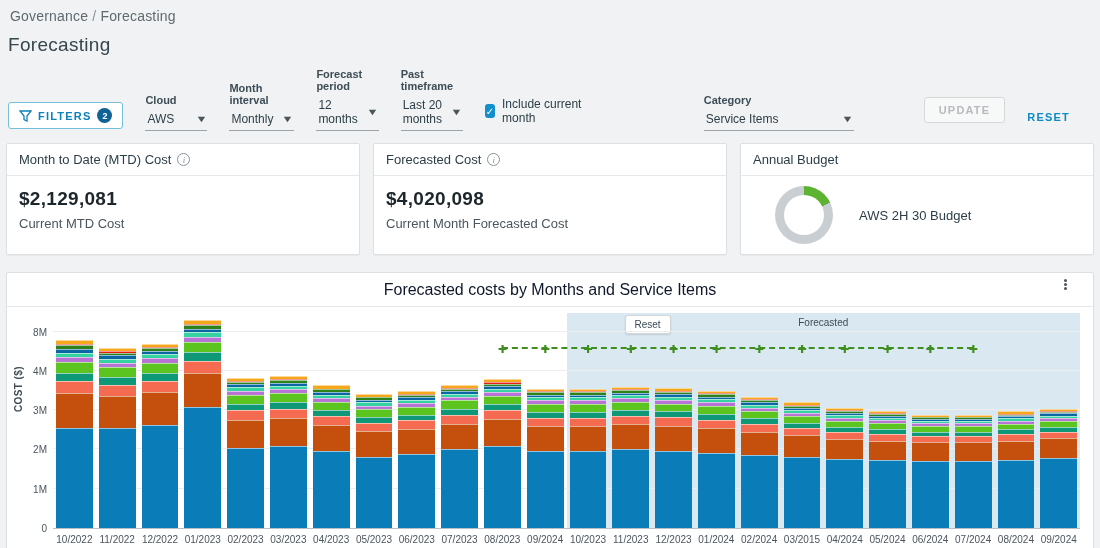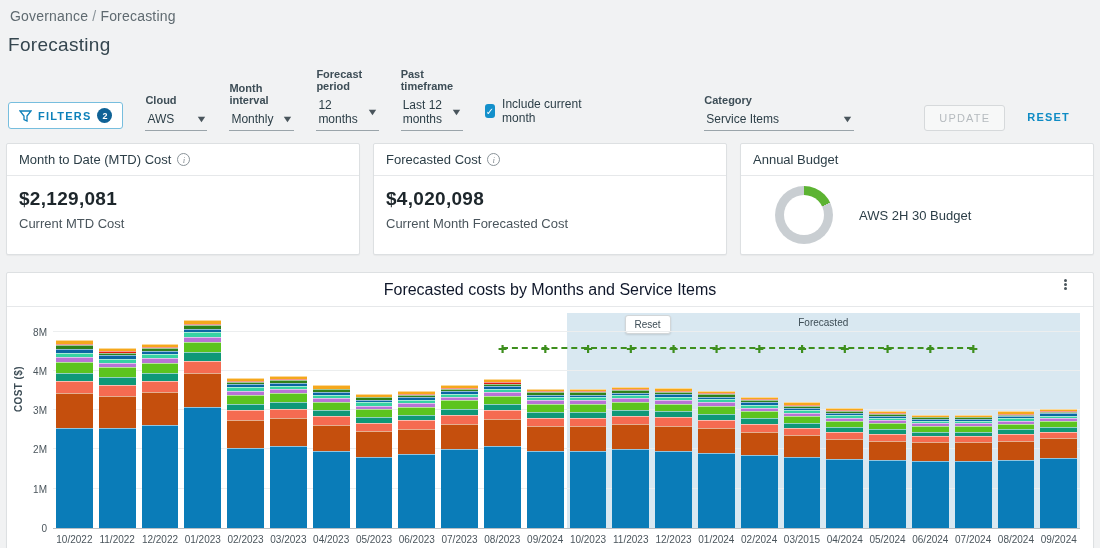--- a/index.html
+++ b/index.html
@@ -24,22 +24,22 @@
     font-size:9px; display:flex; align-items:center; justify-content:center; font-weight:bold; }
   .ctl { display:flex; flex-direction:column; gap:4px; }
   .ctl-label { font-size:11px; font-weight:bold; color:#3d4d56; }
   .ctl-select { display:flex; align-items:center; justify-content:space-between; gap:10px;
     border-bottom:1px solid #9aa4aa; padding:2px 2px 4px; min-width:62px; font-size:12px; color:#2c3e47; cursor:pointer; }
   .chev { font-size:9px; color:#4a555c; transform:scaleX(1.4); }
   .checkbox-group { display:flex; align-items:center; gap:7px; margin-bottom:6px; }
   .cbx { width:14px; height:14px; background:#1390cb; border-radius:3px; color:#fff; font-size:10px;
     display:flex; align-items:center; justify-content:center; cursor:pointer; }
   .cbx-label { font-size:12px; color:#2c3e47; }
-  .update-btn { border:1px solid #d6d9db; background:#f7f8f8; color:#b6bbbf; font-size:11px; font-weight:normal;
-    letter-spacing:1.2px; border-radius:3px; padding:6px 14px; margin-bottom:0; cursor:default; }
+  .update-btn { border:1px solid #d6d9db; background:#f7f8f8; color:#b6bbbf; font-size:11px; font-weight:bold;
+    letter-spacing:1.2px; border-radius:3px; padding:6px 14px; margin-bottom:8px; cursor:default; }
   .reset-link { color:#0e8bc4; font-size:11px; font-weight:bold; letter-spacing:1.2px; margin-bottom:8px; cursor:pointer; }
   .spacer { flex:1; }
   
   .cards { display:flex; gap:13px; padding:2px 0 4px; }
   .card { background:#fff; border:1px solid #dde0e2; border-radius:2px; flex:1; box-shadow:0 1px 1px rgba(0,0,0,.04); }
   .card-header { display:flex; align-items:center; gap:6px; padding:8px 12px; border-bottom:1px solid #e6e8ea;
     font-size:13px; color:#2c3e47; }
   .info-icon { width:13px; height:13px; border:1px solid #8a9399; color:#8a9399; border-radius:50%;
     font-size:9px; display:inline-flex; align-items:center; justify-content:center; font-family:"Liberation Serif",serif; font-style:italic; }
   .card-body { padding:12px 12px 16px; }
@@ -113,21 +113,21 @@
         <div class="ctl">
           <span class="ctl-label">Forecast period</span>
   <span class="ctl-select">
     <span>12 months</span>
     <span class="chev">▼</span>
           </span>
         </div>
         <div class="ctl">
           <span class="ctl-label">Past timeframe</span>
   <span class="ctl-select">
-    <span>Last 12 months</span>
+    <span>Last 20 months</span>
     <span class="chev">▼</span>
           </span>
         </div>
       </div>
     <div class="checkbox-group">
       <span class="cbx">✓</span>
       <span class="cbx-label">Include current month</span>
     </div>
     <div class="ctl" style="margin-left:96px;">
       <span class="ctl-label">Category</span>

